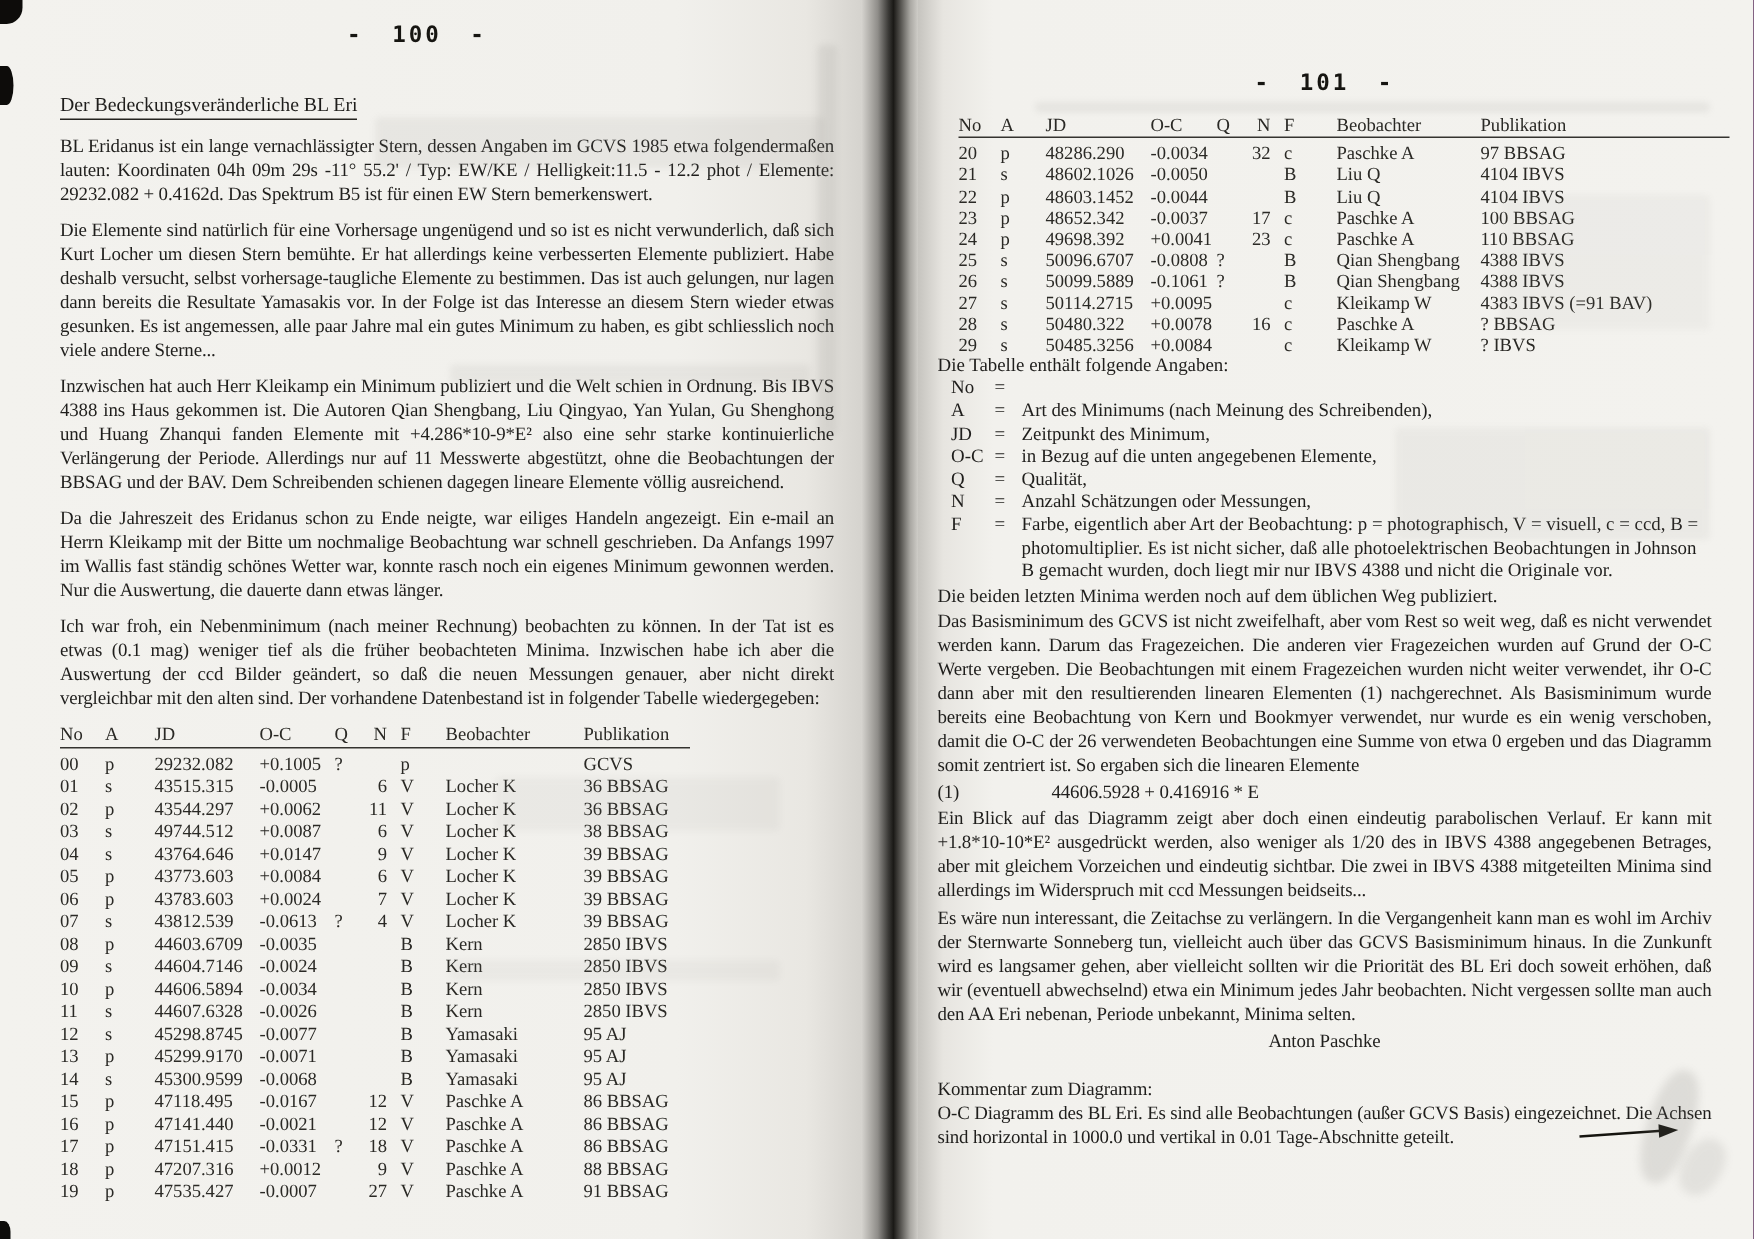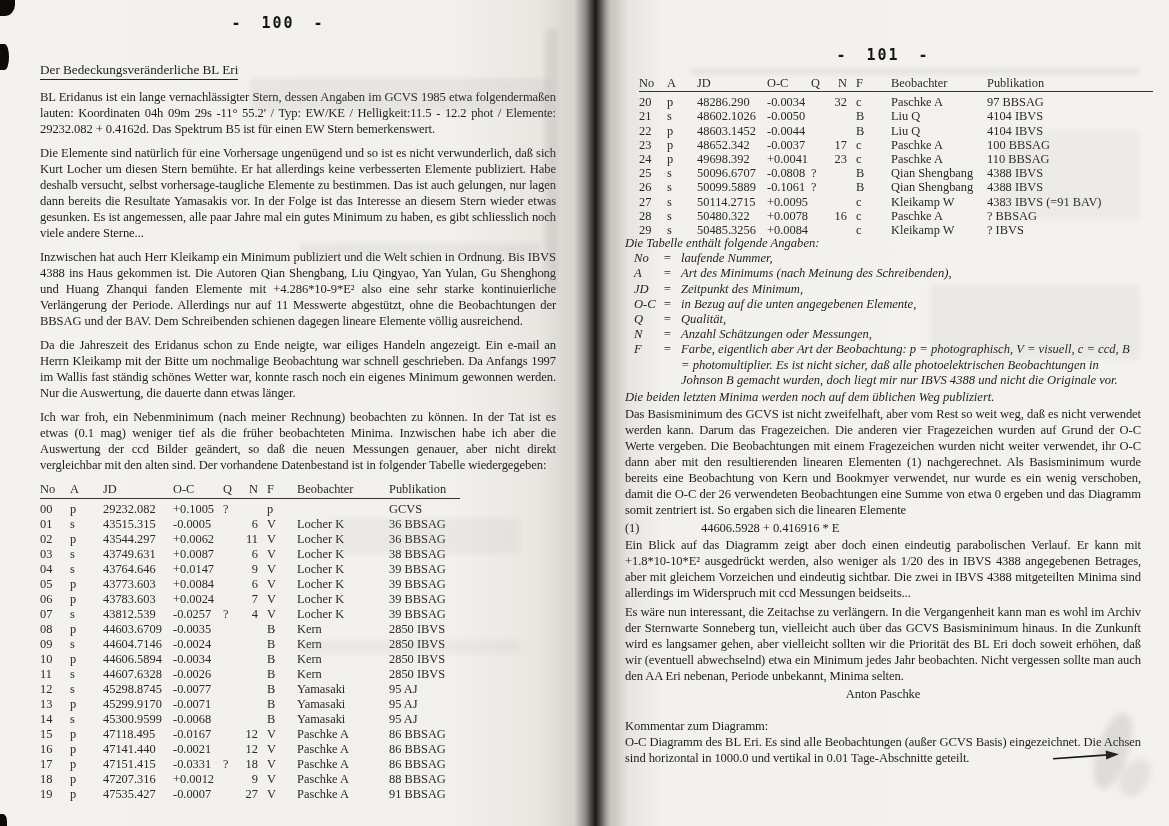--- a/index.html
+++ b/index.html
@@ -31,21 +31,21 @@
   .obs-right .trow{grid-template-columns:28px 30px 70px 44px 20px 25px 35px 96px 1fr;width:514px;}
   .thead{border-bottom:1px solid #34332f;margin-bottom:3px;padding-bottom:1px;}
   .tc{white-space:nowrap;}
   .trow .tc:nth-child(6){text-align:right;padding-right:9px;}
   
   .rblock{position:absolute;left:13px;width:516px;font-size:12.6px;line-height:16px;
     letter-spacing:-0.1px;text-align:justify;}
   .page-right .pagenum{position:absolute;top:30px;left:13px;width:516px;margin-top:16px;}
   .page-right .obs{position:absolute;top:76px;left:27px;margin:0;}
   .legend{position:absolute;top:236px;left:13px;width:516px;font-size:12.6px;
-    line-height:15.2px;text-align:left;font-style:italic;}
+    line-height:15.2px;text-align:left;}
   .legend-row{display:flex;}
   .lterm{width:38px;flex:0 0 38px;padding-left:9px;box-sizing:border-box;}
   .leq{width:18px;flex:0 0 18px;}
   .ldef{flex:1;}
   .legend-outro{margin-top:2px;}
   .formula{display:flex;}
   .formula .flabel{width:76px;flex:0 0 76px;}
   .sig{text-align:center;}
   .comment-heading{text-align:left;}
   
@@ -110,21 +110,21 @@
           <span class="tc">+0.0062</span>
           <span class="tc"></span>
           <span class="tc">11</span>
           <span class="tc">V</span>
           <span class="tc">Locher K</span>
           <span class="tc">36 BBSAG</span>
         </div>
         <div class="trow">
           <span class="tc">03</span>
           <span class="tc">s</span>
-          <span class="tc">43749.631</span>
+          <span class="tc">49744.512</span>
           <span class="tc">+0.0087</span>
           <span class="tc"></span>
           <span class="tc">6</span>
           <span class="tc">V</span>
           <span class="tc">Locher K</span>
           <span class="tc">38 BBSAG</span>
         </div>
         <div class="trow">
           <span class="tc">04</span>
           <span class="tc">s</span>
@@ -155,21 +155,21 @@
           <span class="tc"></span>
           <span class="tc">7</span>
           <span class="tc">V</span>
           <span class="tc">Locher K</span>
           <span class="tc">39 BBSAG</span>
         </div>
         <div class="trow">
           <span class="tc">07</span>
           <span class="tc">s</span>
           <span class="tc">43812.539</span>
-          <span class="tc">-0.0257</span>
+          <span class="tc">-0.0613</span>
           <span class="tc">?</span>
           <span class="tc">4</span>
           <span class="tc">V</span>
           <span class="tc">Locher K</span>
           <span class="tc">39 BBSAG</span>
         </div>
         <div class="trow">
           <span class="tc">08</span>
           <span class="tc">p</span>
           <span class="tc">44603.6709</span>
@@ -431,21 +431,20 @@
           <span class="tc">? IBVS</span>
         </div>
       </div>
 
     <div class="legend">
       <div class="legend-intro">Die Tabelle enthält folgende Angaben:</div>
       <div id="legend-items">
           <div class="legend-row">
             <span class="lterm">No</span>
             <span class="leq">=</span>
-            <span class="ldef">laufende Nummer,</span>
           </div>
           <div class="legend-row">
             <span class="lterm">A</span>
             <span class="leq">=</span>
             <span class="ldef">Art des Minimums (nach Meinung des Schreibenden),</span>
           </div>
           <div class="legend-row">
             <span class="lterm">JD</span>
             <span class="leq">=</span>
             <span class="ldef">Zeitpunkt des Minimum,</span>

